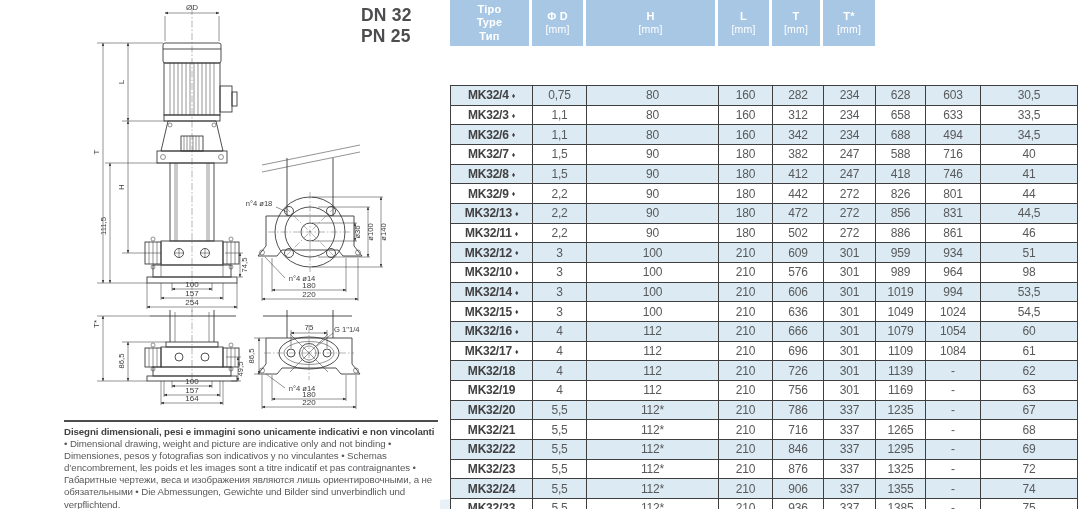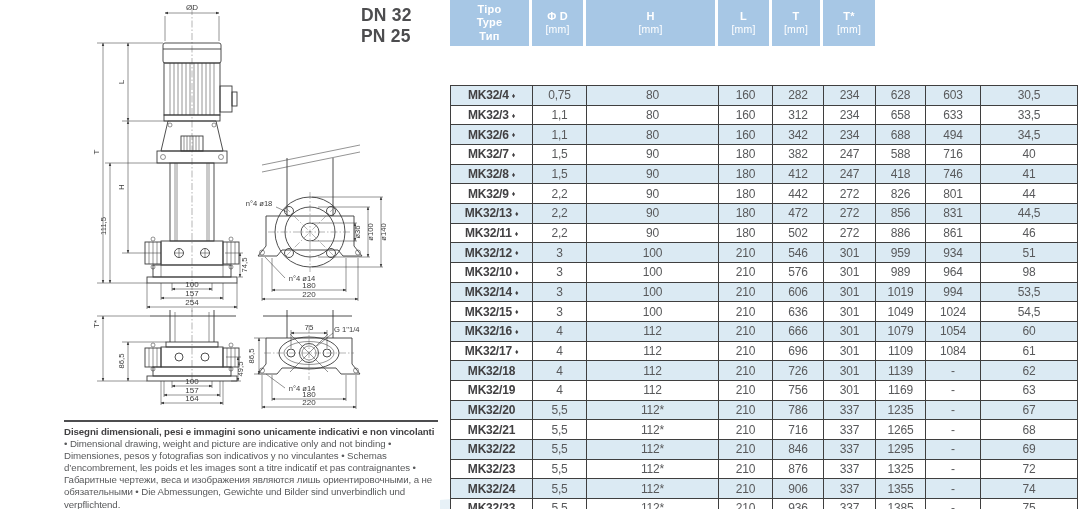--- a/index.html
+++ b/index.html
@@ -486,21 +486,21 @@
       <div class="td col-weight">46</div>
     </div>
     <div class="tr cols">
       <div class="td col-type">
         <span>MK32/12</span>
         <span class="diamond">♦</span>
       </div>
       <div class="td col-kw">3</div>
       <div class="td col-frame">100</div>
       <div class="td col-d">210</div>
-      <div class="td col-h">546</div>
+      <div class="td col-h">609</div>
       <div class="td col-l">301</div>
       <div class="td col-t">959</div>
       <div class="td col-tstar">934</div>
       <div class="td col-weight">51</div>
     </div>
     <div class="tr cols">
       <div class="td col-type">
         <span>MK32/10</span>
         <span class="diamond">♦</span>
       </div>

